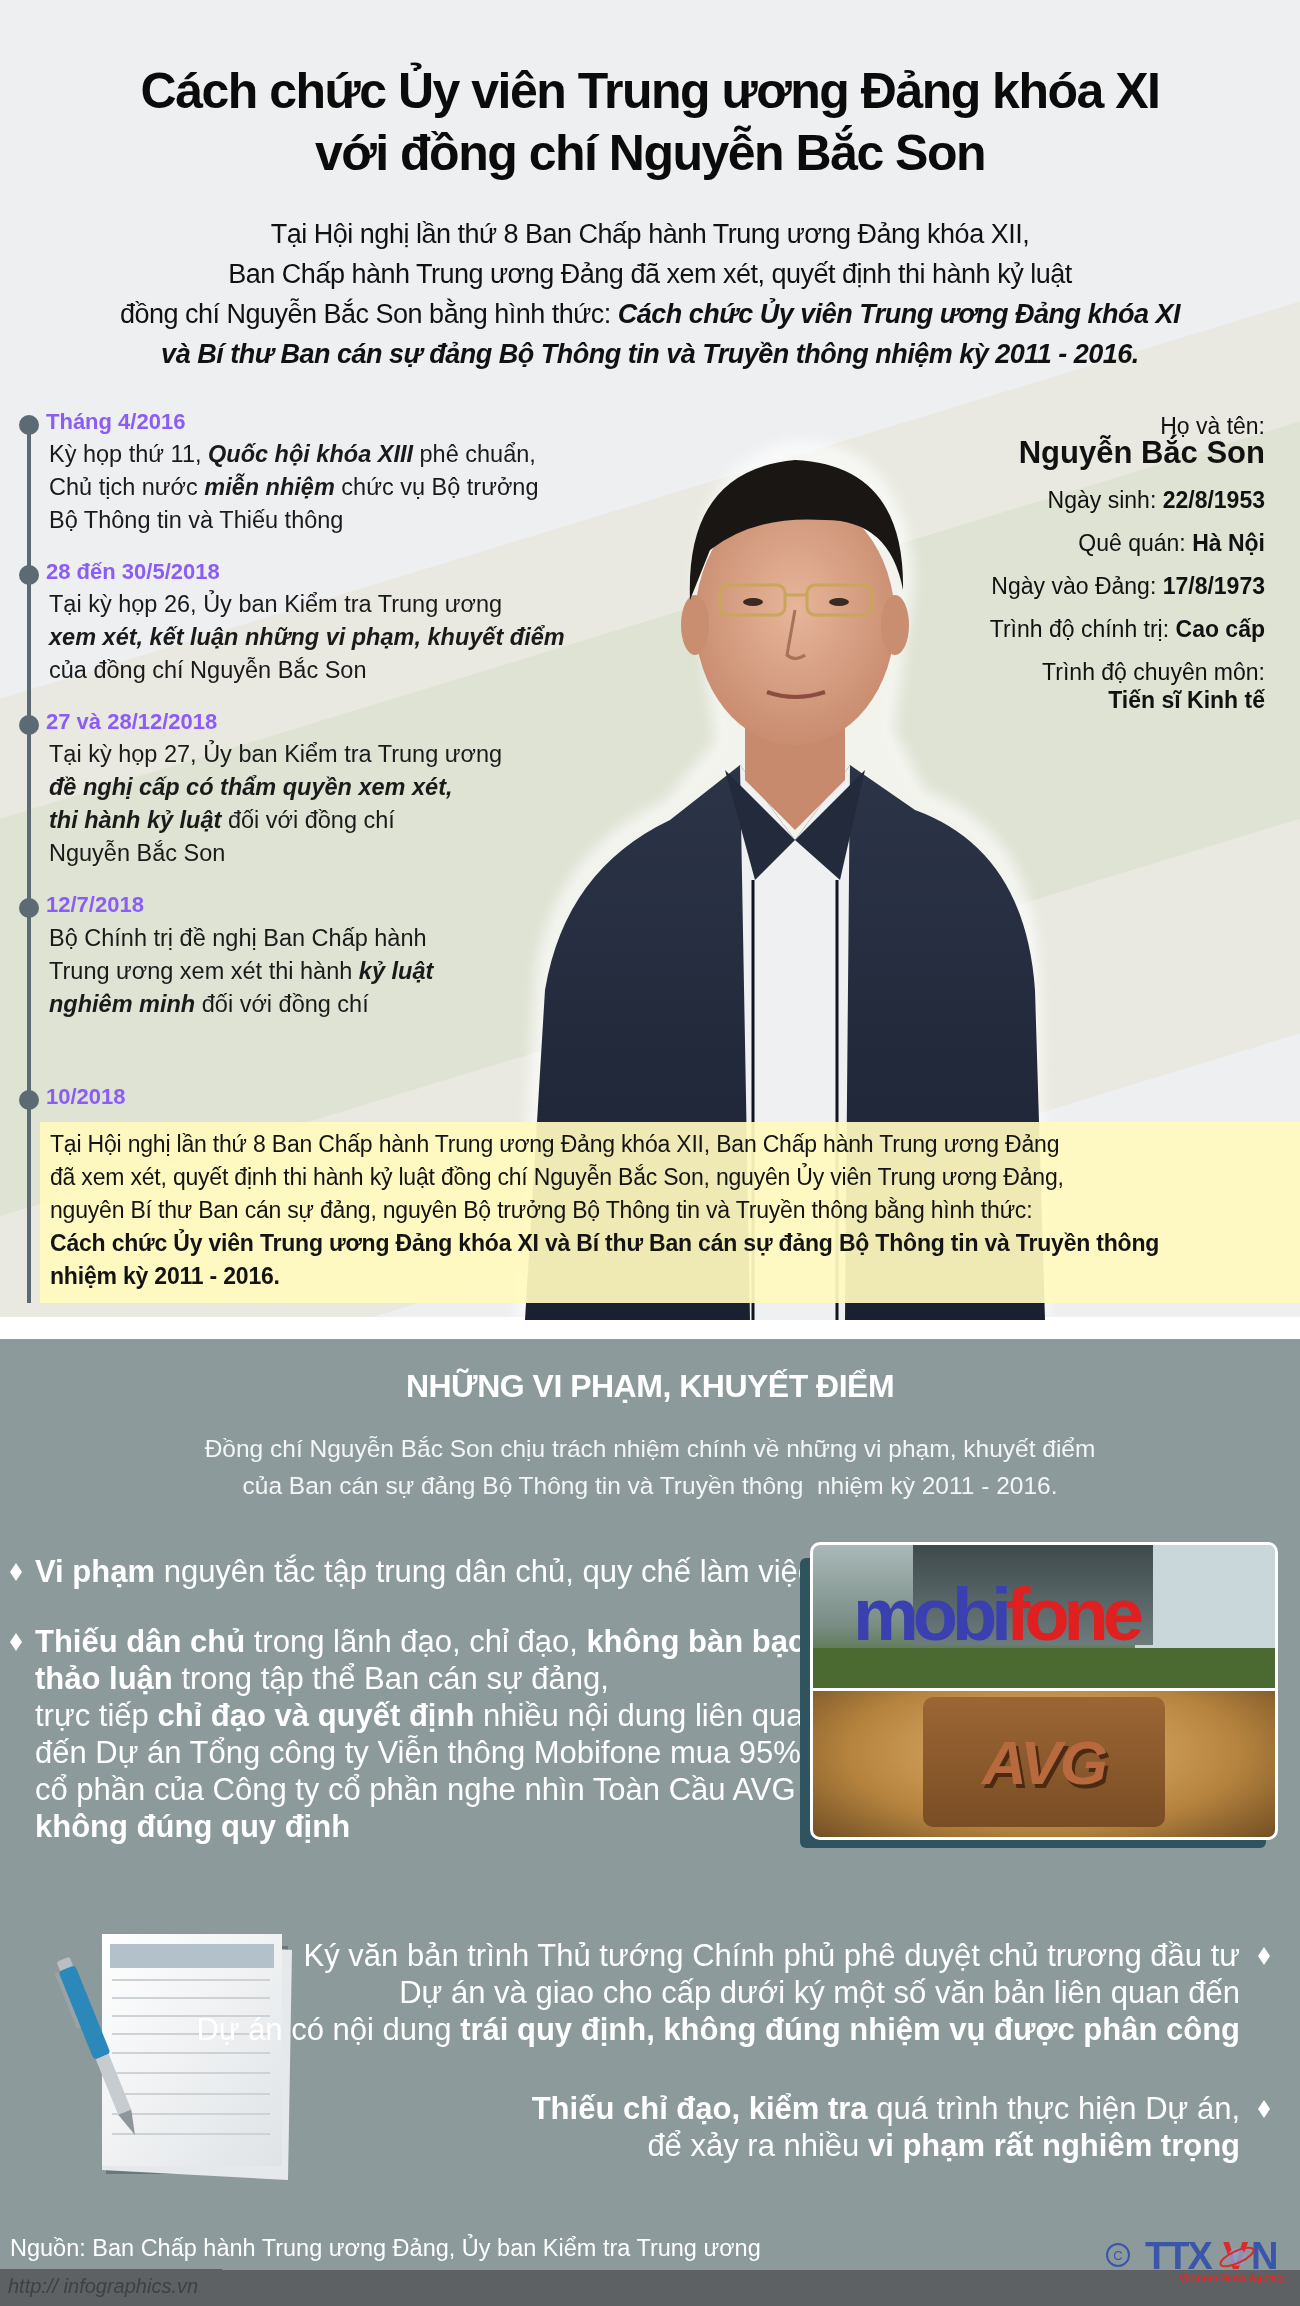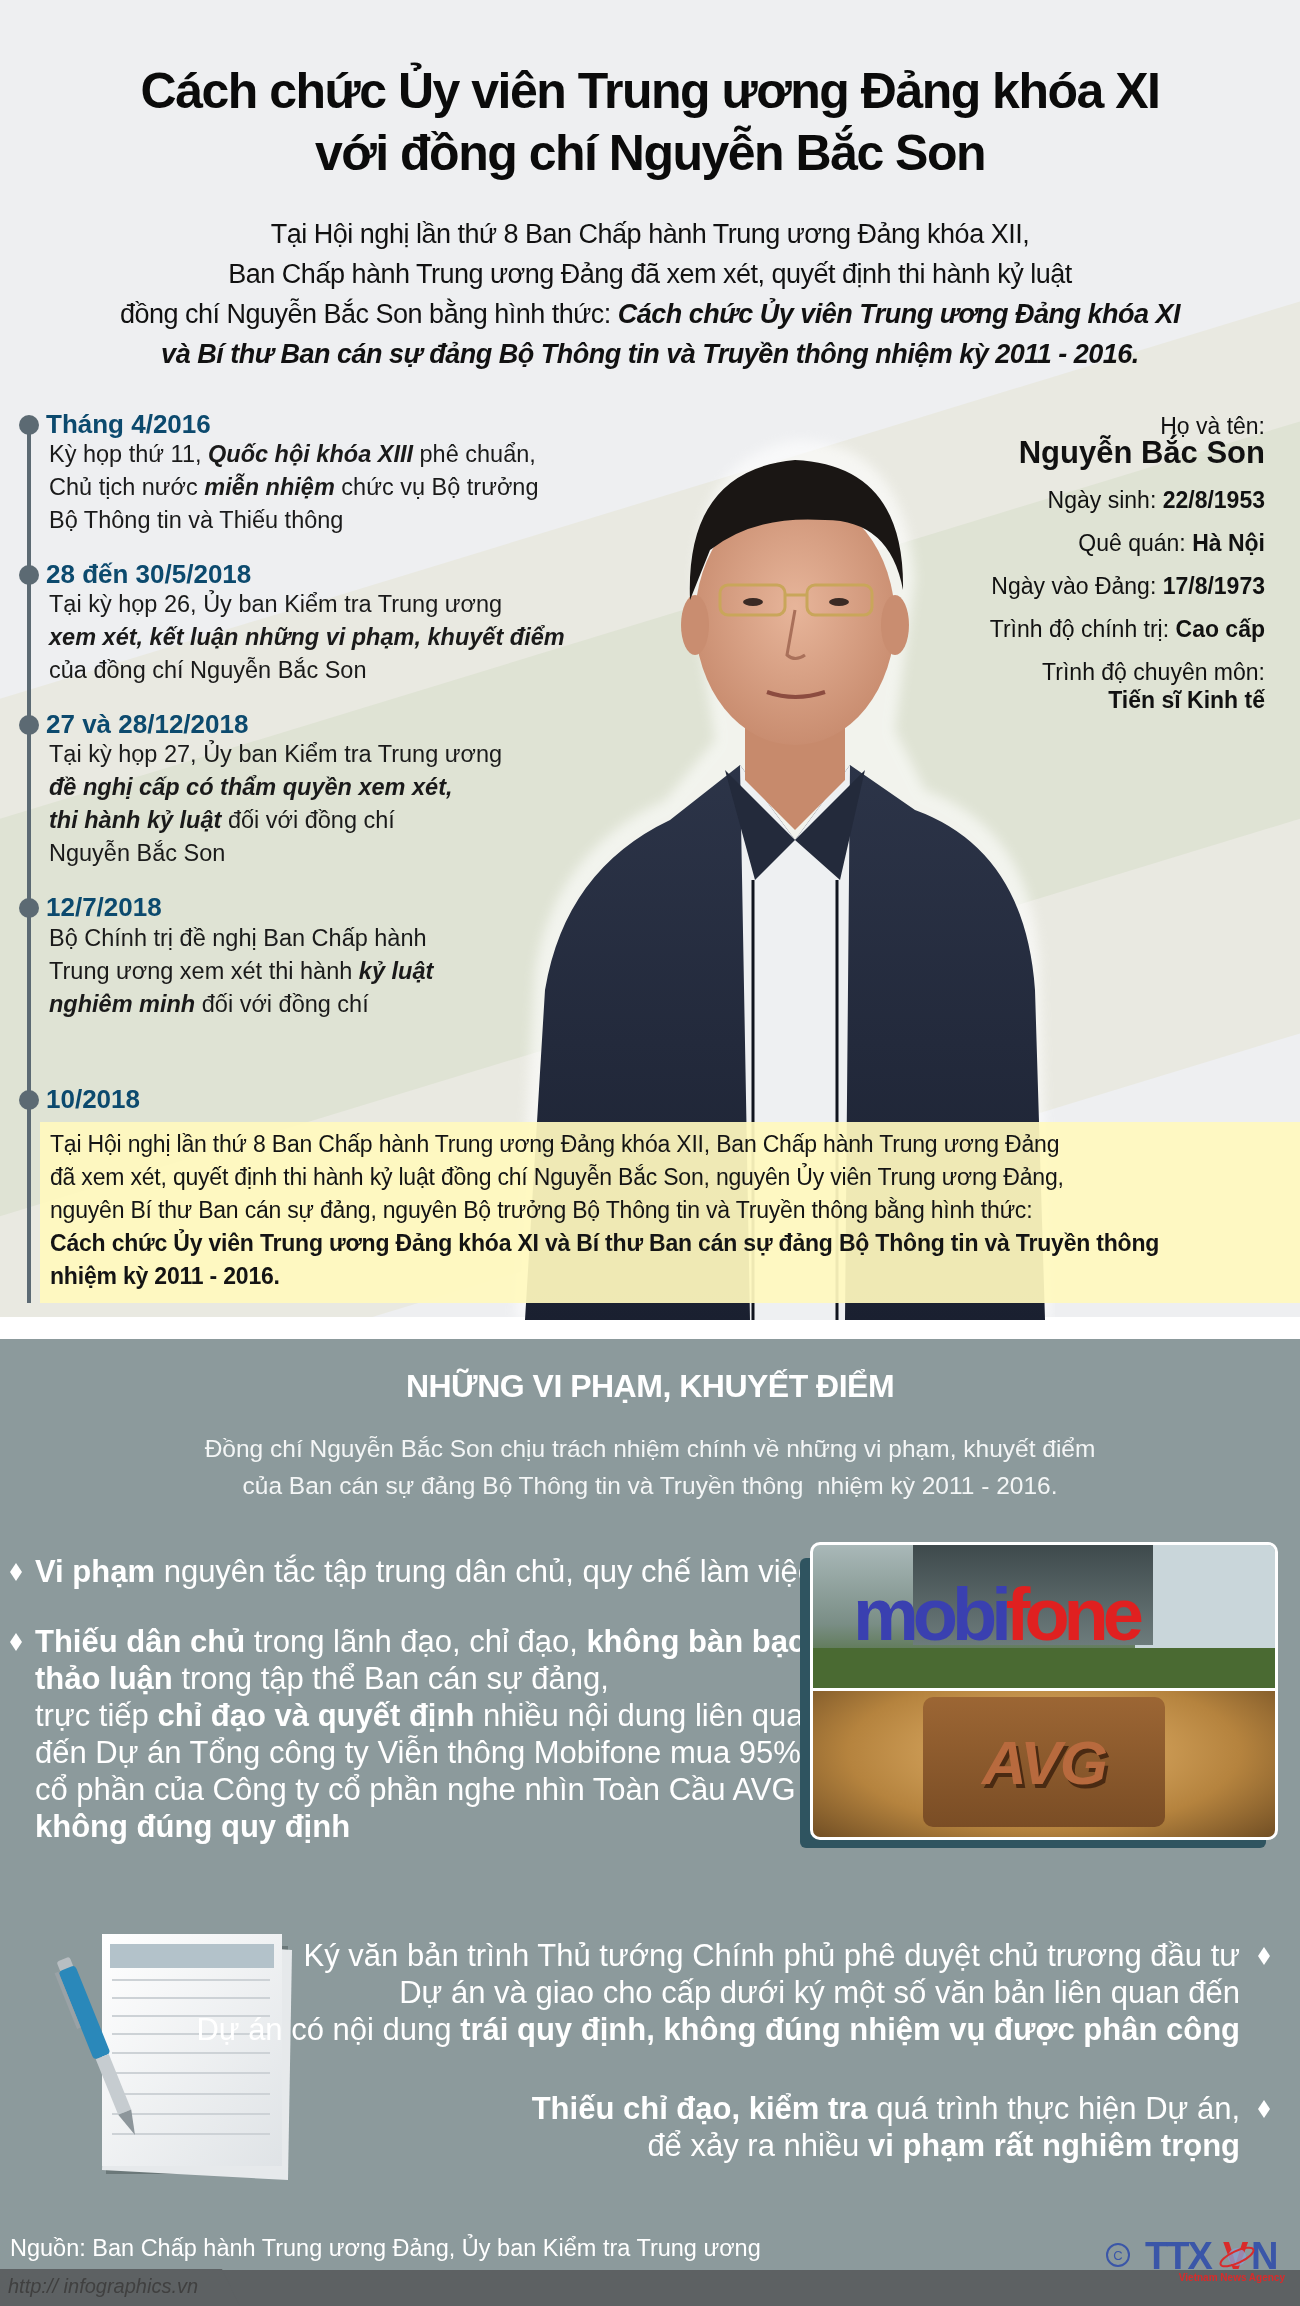--- a/index.html
+++ b/index.html
@@ -15,21 +15,21 @@
   .title { position:absolute; left:0; width:1300px; text-align:center; font-weight:bold; font-size:50px; letter-spacing:-1.5px; color:#0b0b0b; }
   .title.l1 { top:62px; }
   .title.l2 { top:124px; }
 
   .intro { position:absolute; left:0; width:1300px; text-align:center; font-size:27px; line-height:40px; top:214px; color:#111; letter-spacing:-0.5px; }
   .intro .em { font-weight:bold; font-style:italic; }
 
   
   .tl-line { position:absolute; left:27px; top:425px; width:4px; height:878px; background:#5c6a73; }
   .tl-dot { position:absolute; left:19px; width:20px; height:20px; border-radius:50%; background:#5c6a73; }
-  .tl-date { position:absolute; left:46px; font-weight:bold; font-size:26px; color:#0c4a6e; }
+  .tl-date { position:absolute; left:46px; font-weight:bold; font-size:22px; color:#8b5cf6; }
   .tl-body { position:absolute; left:49px; width:540px; font-size:23.5px; line-height:33px; color:#1a1a1a; }
   .tl-body .em { font-weight:bold; font-style:italic; }
 
   
   .portrait { position:absolute; left:495px; top:410px; width:560px; height:910px; }
 
   
   .profile { position:absolute; right:35px; top:412px; width:400px; text-align:right; color:#111; }
   .profile .row { font-size:23px; line-height:28px; margin-bottom:15px; }
   .profile .name { font-size:31px; font-weight:bold; line-height:34px; margin-top:-8px; margin-bottom:16px; }

